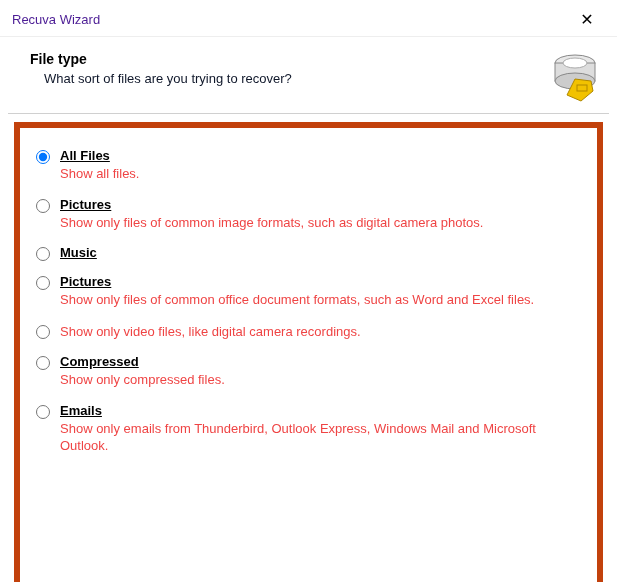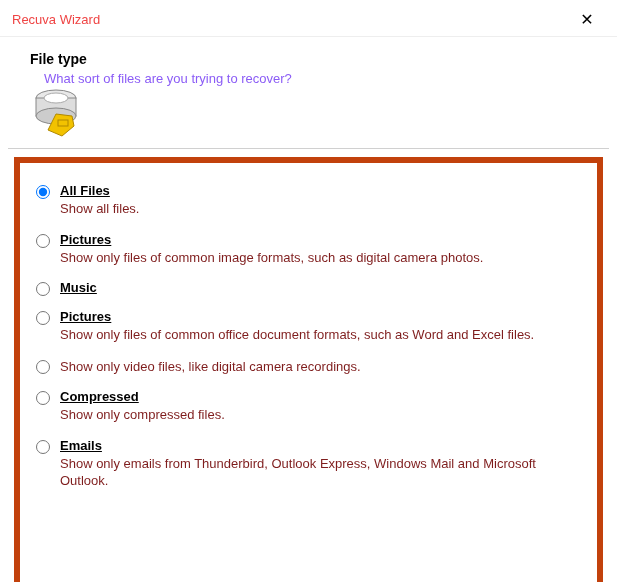--- a/index.html
+++ b/index.html
@@ -13,48 +13,47 @@
 }
 .titlebar {
   display: flex;
   justify-content: space-between;
   align-items: center;
   padding: 6px 10px 4px 12px;
   border-bottom: 1px solid #eee;
 }
 .titlebar-text {
   font-size: 13px;
-  color: #ef4444;
+  color: #4c1d95;
 }
 .close-btn {
   width: 40px;
   height: 26px;
   display: flex;
   align-items: center;
   justify-content: center;
   font-size: 16px;
   cursor: pointer;
 }
 .header {
   display: flex;
   padding: 14px 16px 10px 30px;
   position: relative;
-  flex-direction: column;
 }
 .header-text { flex: 1; }
 .header-title {
   font-weight: bold;
   font-size: 14px;
   color: #000;
 }
 .header-sub {
   font-size: 13px;
   margin-top: 4px;
   margin-left: 14px;
-  color: #8b5cf6;
+  color: #0f172a;
 }
 .header-icon {
   width: 52px;
   height: 52px;
   position: relative;
 }
 .hr { border: 0; border-top: 1px solid #d0d0d0; margin: 0 8px; }
 .body {
   border: 6px solid #c2410c;
   margin: 8px 14px 0 14px;
@@ -72,21 +71,21 @@
   width: 14px;
   height: 14px;
 }
 .opt-title {
   font-weight: bold;
   text-decoration: underline;
   font-size: 13px;
 }
 .opt-desc {
   font-size: 13px;
-  color: #7f1d1d;
+  color: #ef4444;
   margin-top: 2px;
   line-height: 1.35;
 }
 .hr2 { border: 0; border-top: 1px solid #d0d0d0; margin: 12px 8px 0 8px; }
 .footer {
   display: flex;
   justify-content: flex-end;
   gap: 10px;
   padding: 12px 20px 12px 0;
 }

